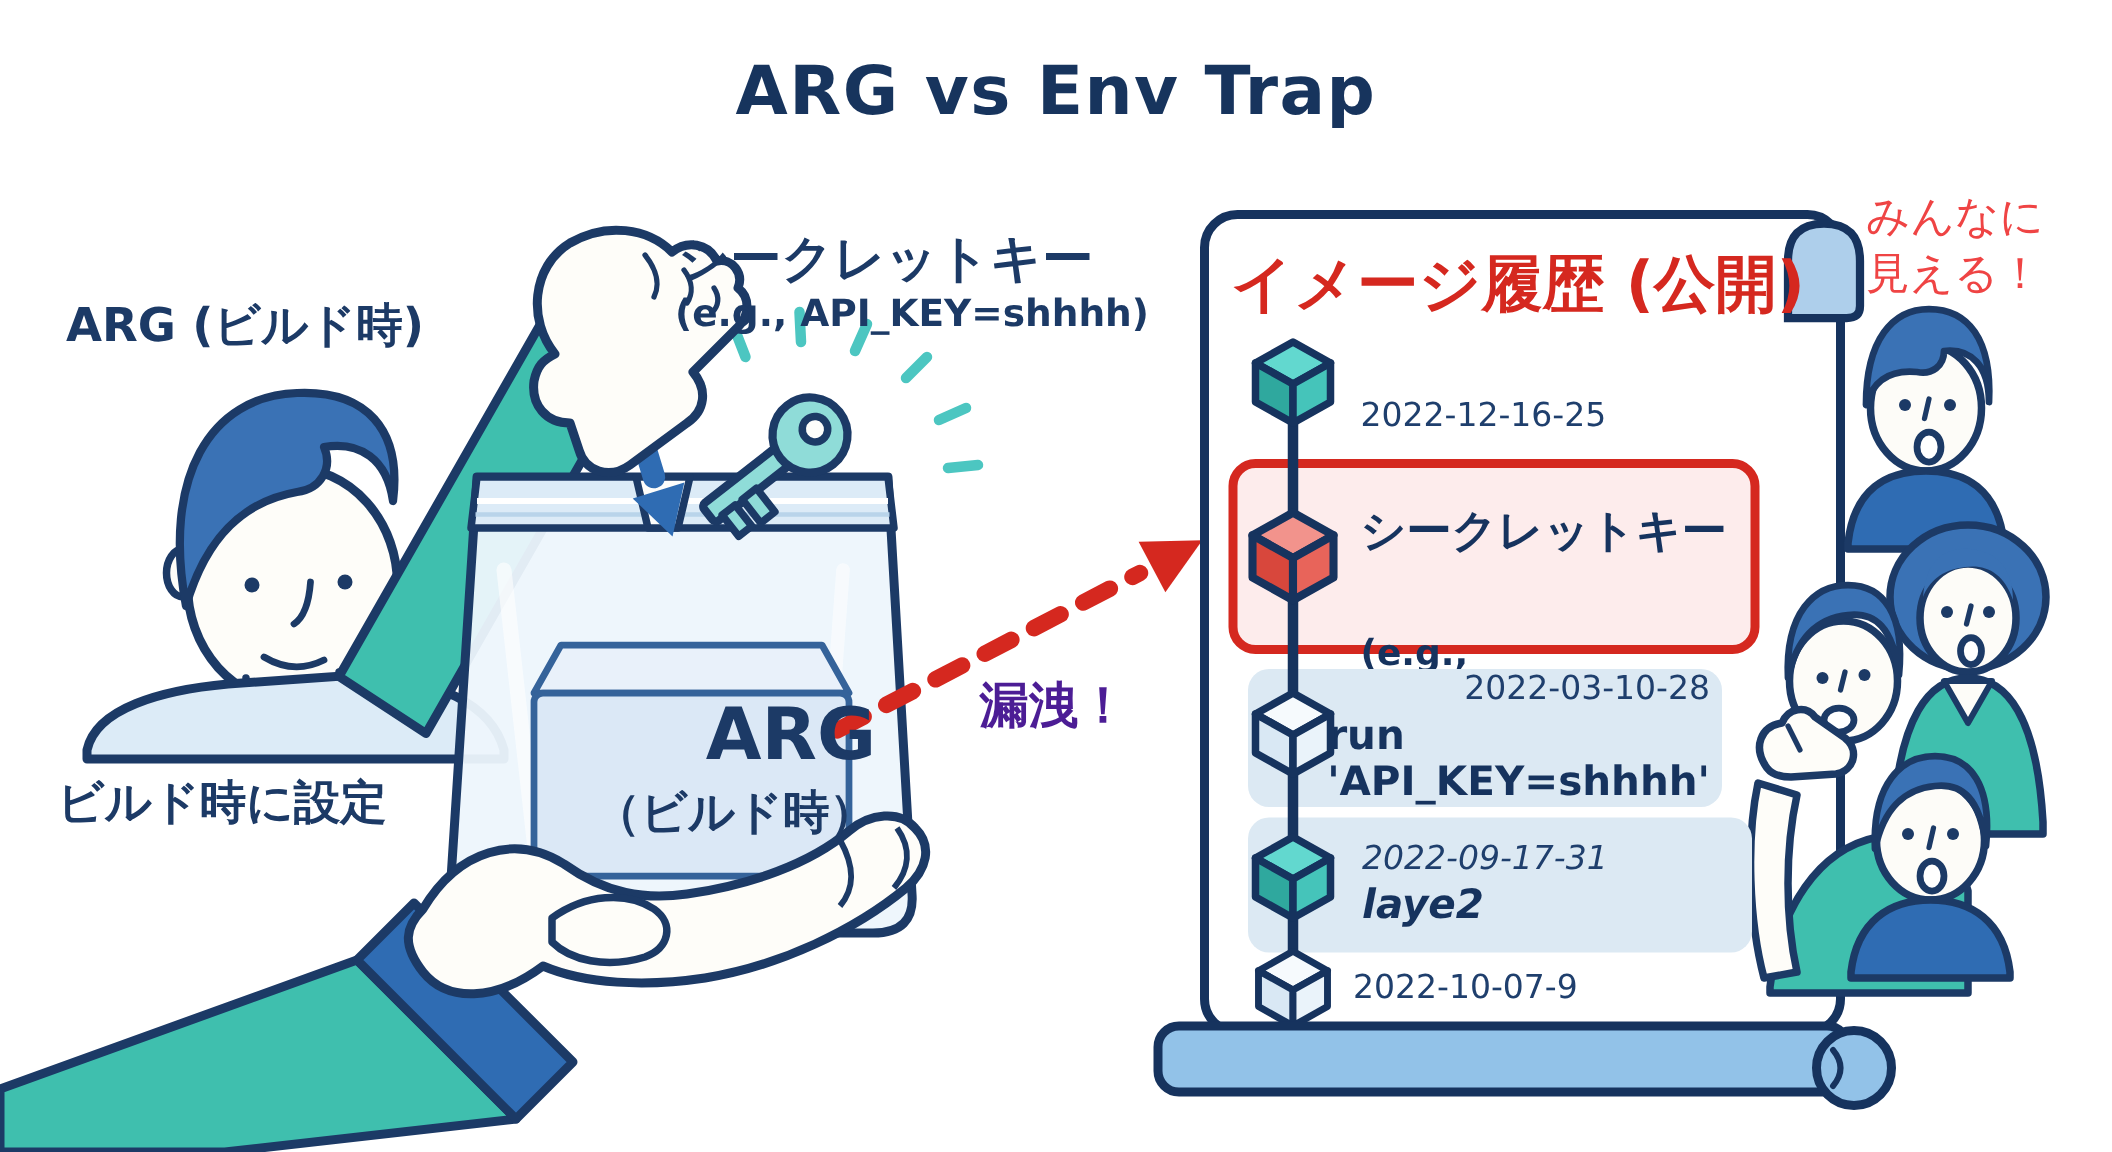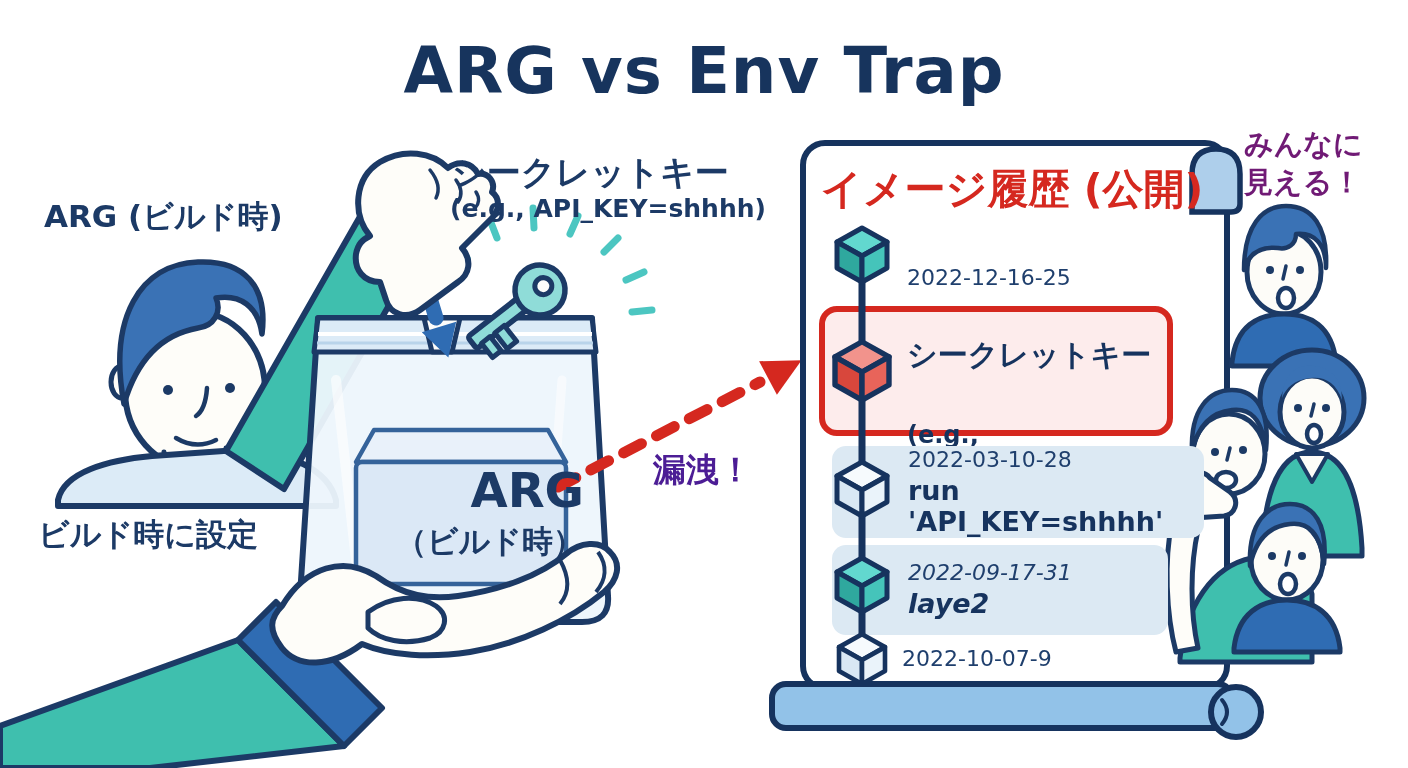--- a/index.html
+++ b/index.html
@@ -4,21 +4,21 @@
 <style>
   html,body{margin:0;padding:0;background:#fff;}
   .canvas{
     position:relative;width:1408px;height:768px;overflow:hidden;background:#ffffff;
     font-family:"DejaVu Sans","Liberation Sans",sans-serif;color:#17345d;
   }
   .abs{position:absolute;}
   svg{display:block;}
   .layer{position:absolute;left:0;top:0;}
   .title{
-    left:0;right:0;top:34px;text-align:center;font-size:64px;font-weight:bold;
+    left:0;right:0;top:34px;text-align:center;font-size:45px;font-weight:bold;
     color:#17345d;letter-spacing:1px;z-index:6;
   }
   .navy-label{font-weight:bold;color:#1c3a66;z-index:6;}
   .arg-time{left:44px;top:196px;font-size:31px;}
   .secret-title{left:452px;top:150px;font-size:34px;}
   .secret-example{left:450px;top:194px;font-size:25px;}
   .bag-label{left:332px;top:464px;width:252px;text-align:right;z-index:6;color:#1c3a66;}
   .bag-label .l1{font-size:48px;font-weight:bold;line-height:1.1;}
   .bag-label .l2{font-size:31px;font-weight:bold;margin-top:4px;}
   .build-caption{left:38px;top:514px;font-size:31px;}
@@ -30,24 +30,24 @@
     display:flex;flex-direction:column;justify-content:center;gap:3px;
     padding:8px 8px 8px 76px;
   }
   .entry-date{font-size:22px;color:#1f3f6d;}
   .entry-label{font-size:27px;font-weight:bold;color:#16335e;line-height:1.15;}
   .e1{left:832px;top:216px;width:336px;height:82px;}
   .e2{left:819px;top:306px;width:354px;height:130px;background:#fdecec;
       border:6px solid #d5281f;border-radius:18px;padding-left:82px;gap:48px;}
   .e2 .entry-label{font-size:30px;}
   .e2 .entry-sublabel{font-size:24px;font-weight:bold;color:#16335e;}
-  .e3{left:832px;top:446px;width:372px;height:92px;}
+  .e3{left:832px;top:446px;width:316px;height:92px;align-items:flex-end;}
   .e4{left:832px;top:545px;width:336px;height:90px;font-style:italic;}
   .e5-date{left:902px;top:646px;font-size:22px;color:#1f3f6d;z-index:2;}
-  .audience{left:1244px;top:126px;font-size:29px;font-weight:bold;color:#701a75;
+  .audience{left:1244px;top:126px;font-size:29px;font-weight:normal;color:#ef4444;
     line-height:1.3;z-index:6;}
 </style>
 </head>
 <body>
 
 <div class="canvas">
 
   <svg class="layer" width="1408" height="768" style="z-index:1">
 
     <g stroke-linejoin="round" stroke-linecap="round">

